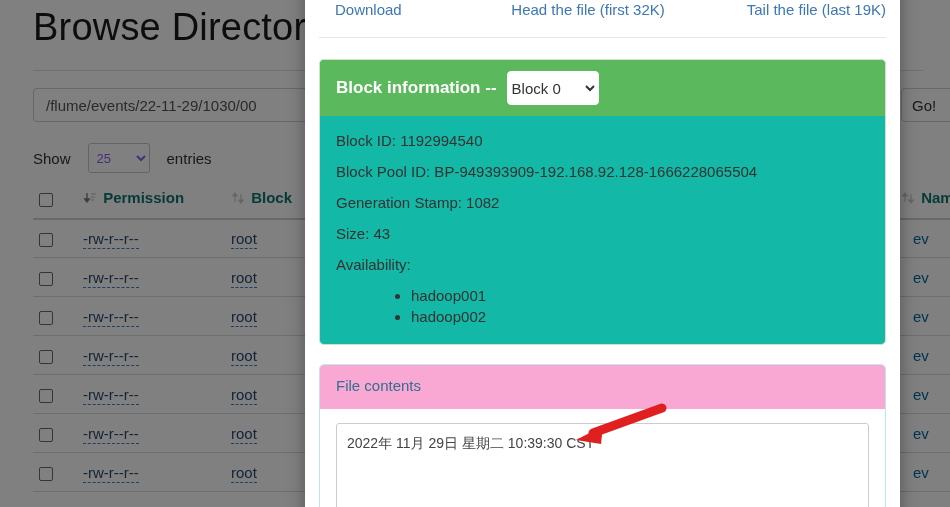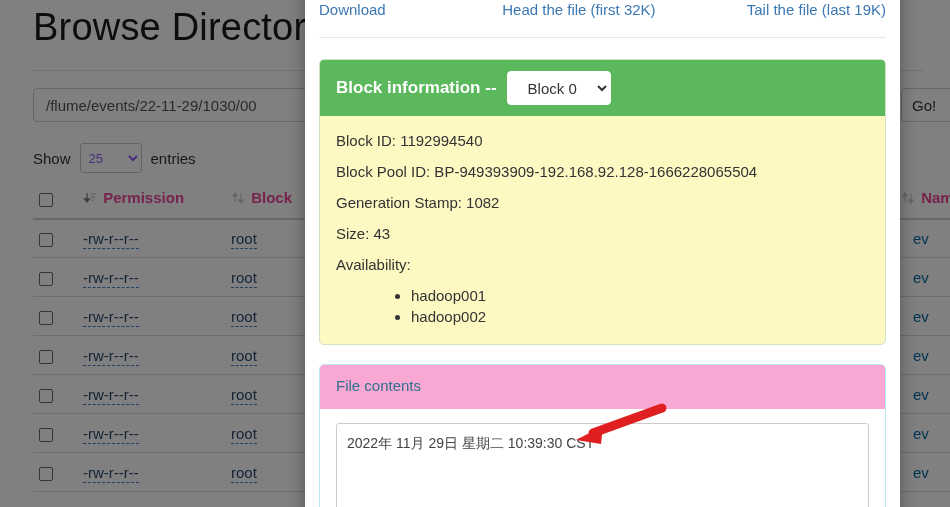--- a/index.html
+++ b/index.html
@@ -36,34 +36,34 @@
     font-family: inherit;
   }
   .go-btn {
     position: absolute; left: 901px; top: 88px; width: 64px; height: 34px;
     border: 1px solid #cfcfcf; border-radius: 4px; background: #fff;
     font-size: 15px; color: #333; text-align: left; padding: 5px 10px;
     font-family: inherit; cursor: pointer;
   }
   .show-row {
     position: absolute; left: 33px; top: 143px;
-    font-size: 15px; color: #333; display: flex; align-items: center; gap: 9px;
+    font-size: 15px; color: #333; display: flex; align-items: center; gap: 17px;
   }
   .entries-select {
     width: 62px; height: 30px; border: 1px solid #c8c8c8; border-radius: 3px;
     background: #fff; font-size: 13px; color: #8b5cf6; padding: 2px 4px;
     font-family: inherit;
   }
   .show-row .lbl { font-size: 15px; }
 
   
   .bg-table { position: absolute; left: 33px; top: 185px; width: 918px; }
   .bg-table table { border-collapse: collapse; width: 918px; table-layout: fixed; }
   .bg-table th {
-    text-align: left; font-size: 15px; font-weight: bold; color: #ec4899;
+    text-align: left; font-size: 15px; font-weight: bold; color: #0f766e;
     padding: 4px 6px 10px 6px; border-bottom: 2px solid #d2d2d2;
     white-space: nowrap;
   }
   .bg-table td {
     font-size: 15px; padding: 8px 6px; border-bottom: 1px solid #dcdcdc;
     white-space: nowrap; height: 39px;
   }
   .col-chk   { width: 44px; }
   .col-perm  { width: 148px; }
   .col-owner { width: 110px; }
@@ -99,44 +99,44 @@
     border-radius: 6px;
     box-shadow: 0 5px 18px rgba(0,0,0,0.35);
     overflow: hidden;
   }
 
   .links-row {
     display: flex; margin-top: 62px; padding: 0 14px;
     font-size: 15px; line-height: 20px;
   }
   .links-row a { color: #3b78b4; text-decoration: none; cursor: pointer; white-space: nowrap; }
-  .lk-download { width: 200px; }
+  .lk-download { width: 200px; margin-left: 16px; }
   .lk-head { width: 267px; }
   .lk-tail { flex: 1; }
 
   .modal-hr {
     margin: 17px 14px 0 14px; height: 1px; background: #e7e7e7;
   }
 
   
   .panel-green {
     margin: 21px 14px 0 14px;
     border: 1px solid #cfe3c4;
     border-radius: 5px;
     overflow: hidden;
-    background: #fef9c3;
+    background: #14b8a6;
   }
   .panel-green-head {
     background: #5cb85c; color: #ffffff;
     padding: 11px 16px; display: flex; align-items: center; gap: 10px;
     font-size: 17px; font-weight: bold; height: 56px;
   }
   .block-select {
     background: #fff; color: #333; border: 1px solid #fff; border-radius: 4px;
-    font-size: 15px; font-family: inherit; padding: 5px 16px; height: 34px;
+    font-size: 15px; font-family: inherit; padding: 5px 0; height: 34px;
     min-width: 92px; font-weight: normal; cursor: pointer;
   }
   .panel-green-body { padding: 14px 16px 15px 16px; }
   .panel-green-body p {
     margin: 0 0 10px 0; font-size: 15px; color: #333; line-height: 21px;
   }
   .panel-green-body ul { margin: 4px 0 2px 0; padding-left: 34px; }
   .panel-green-body li { font-size: 15px; color: #333; line-height: 21px; margin-left: 41px; }
 
   

